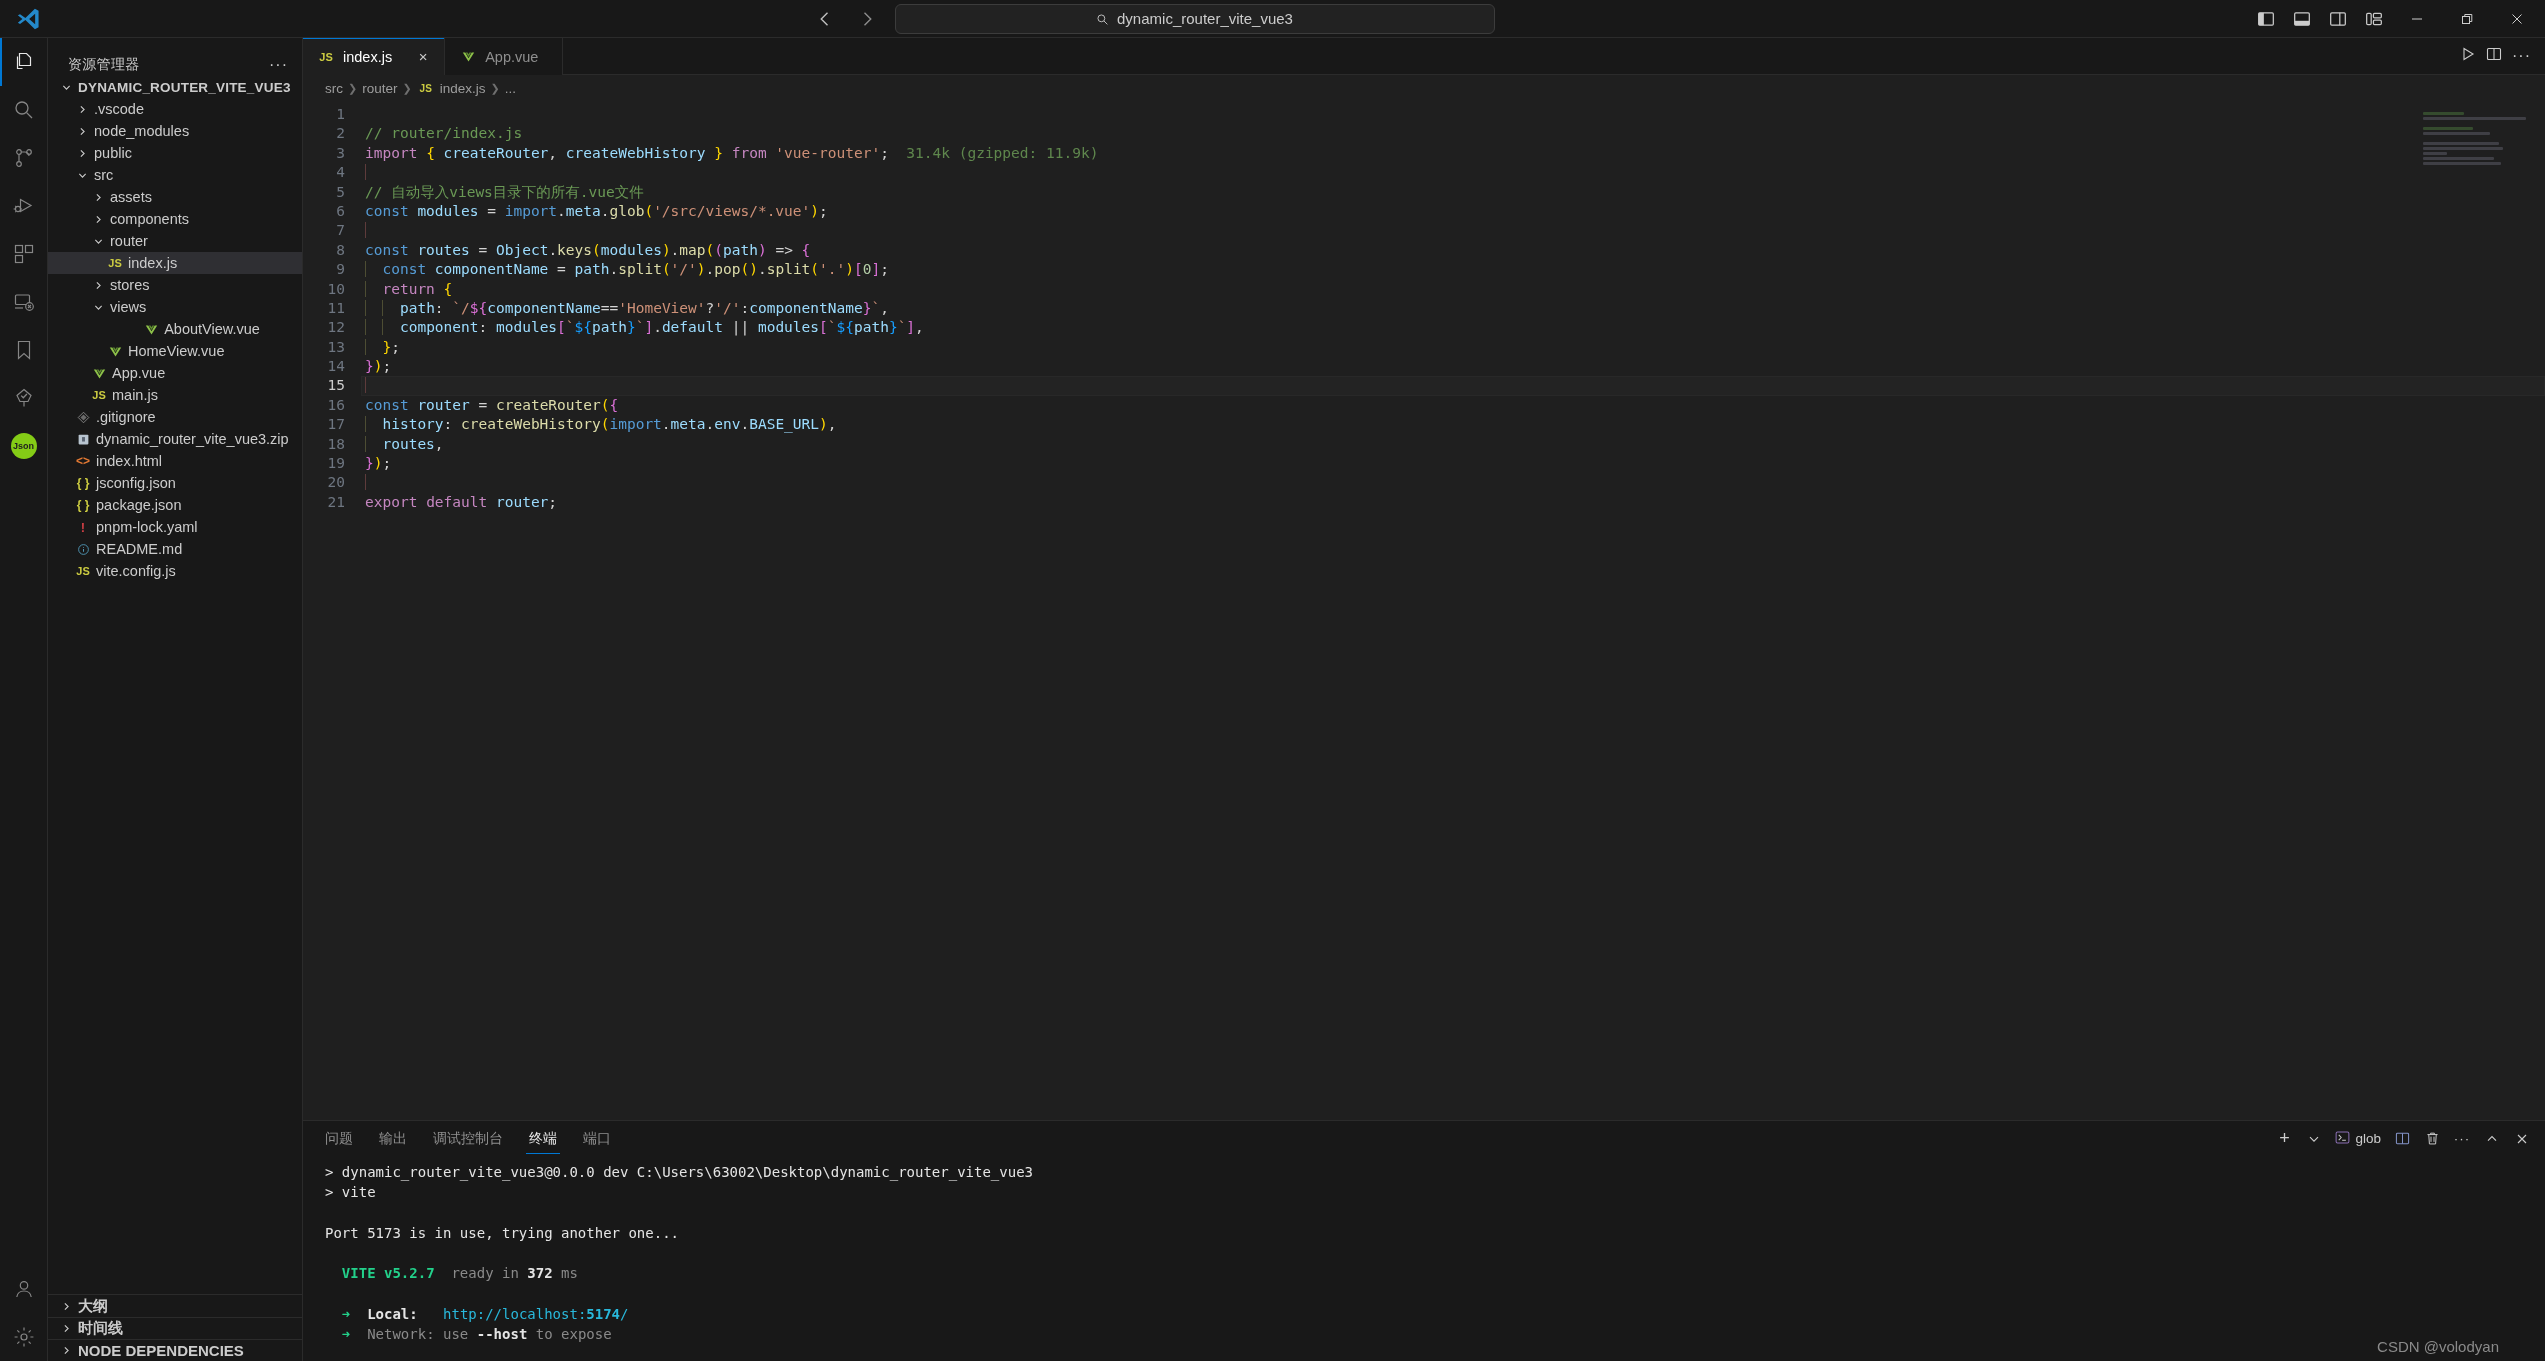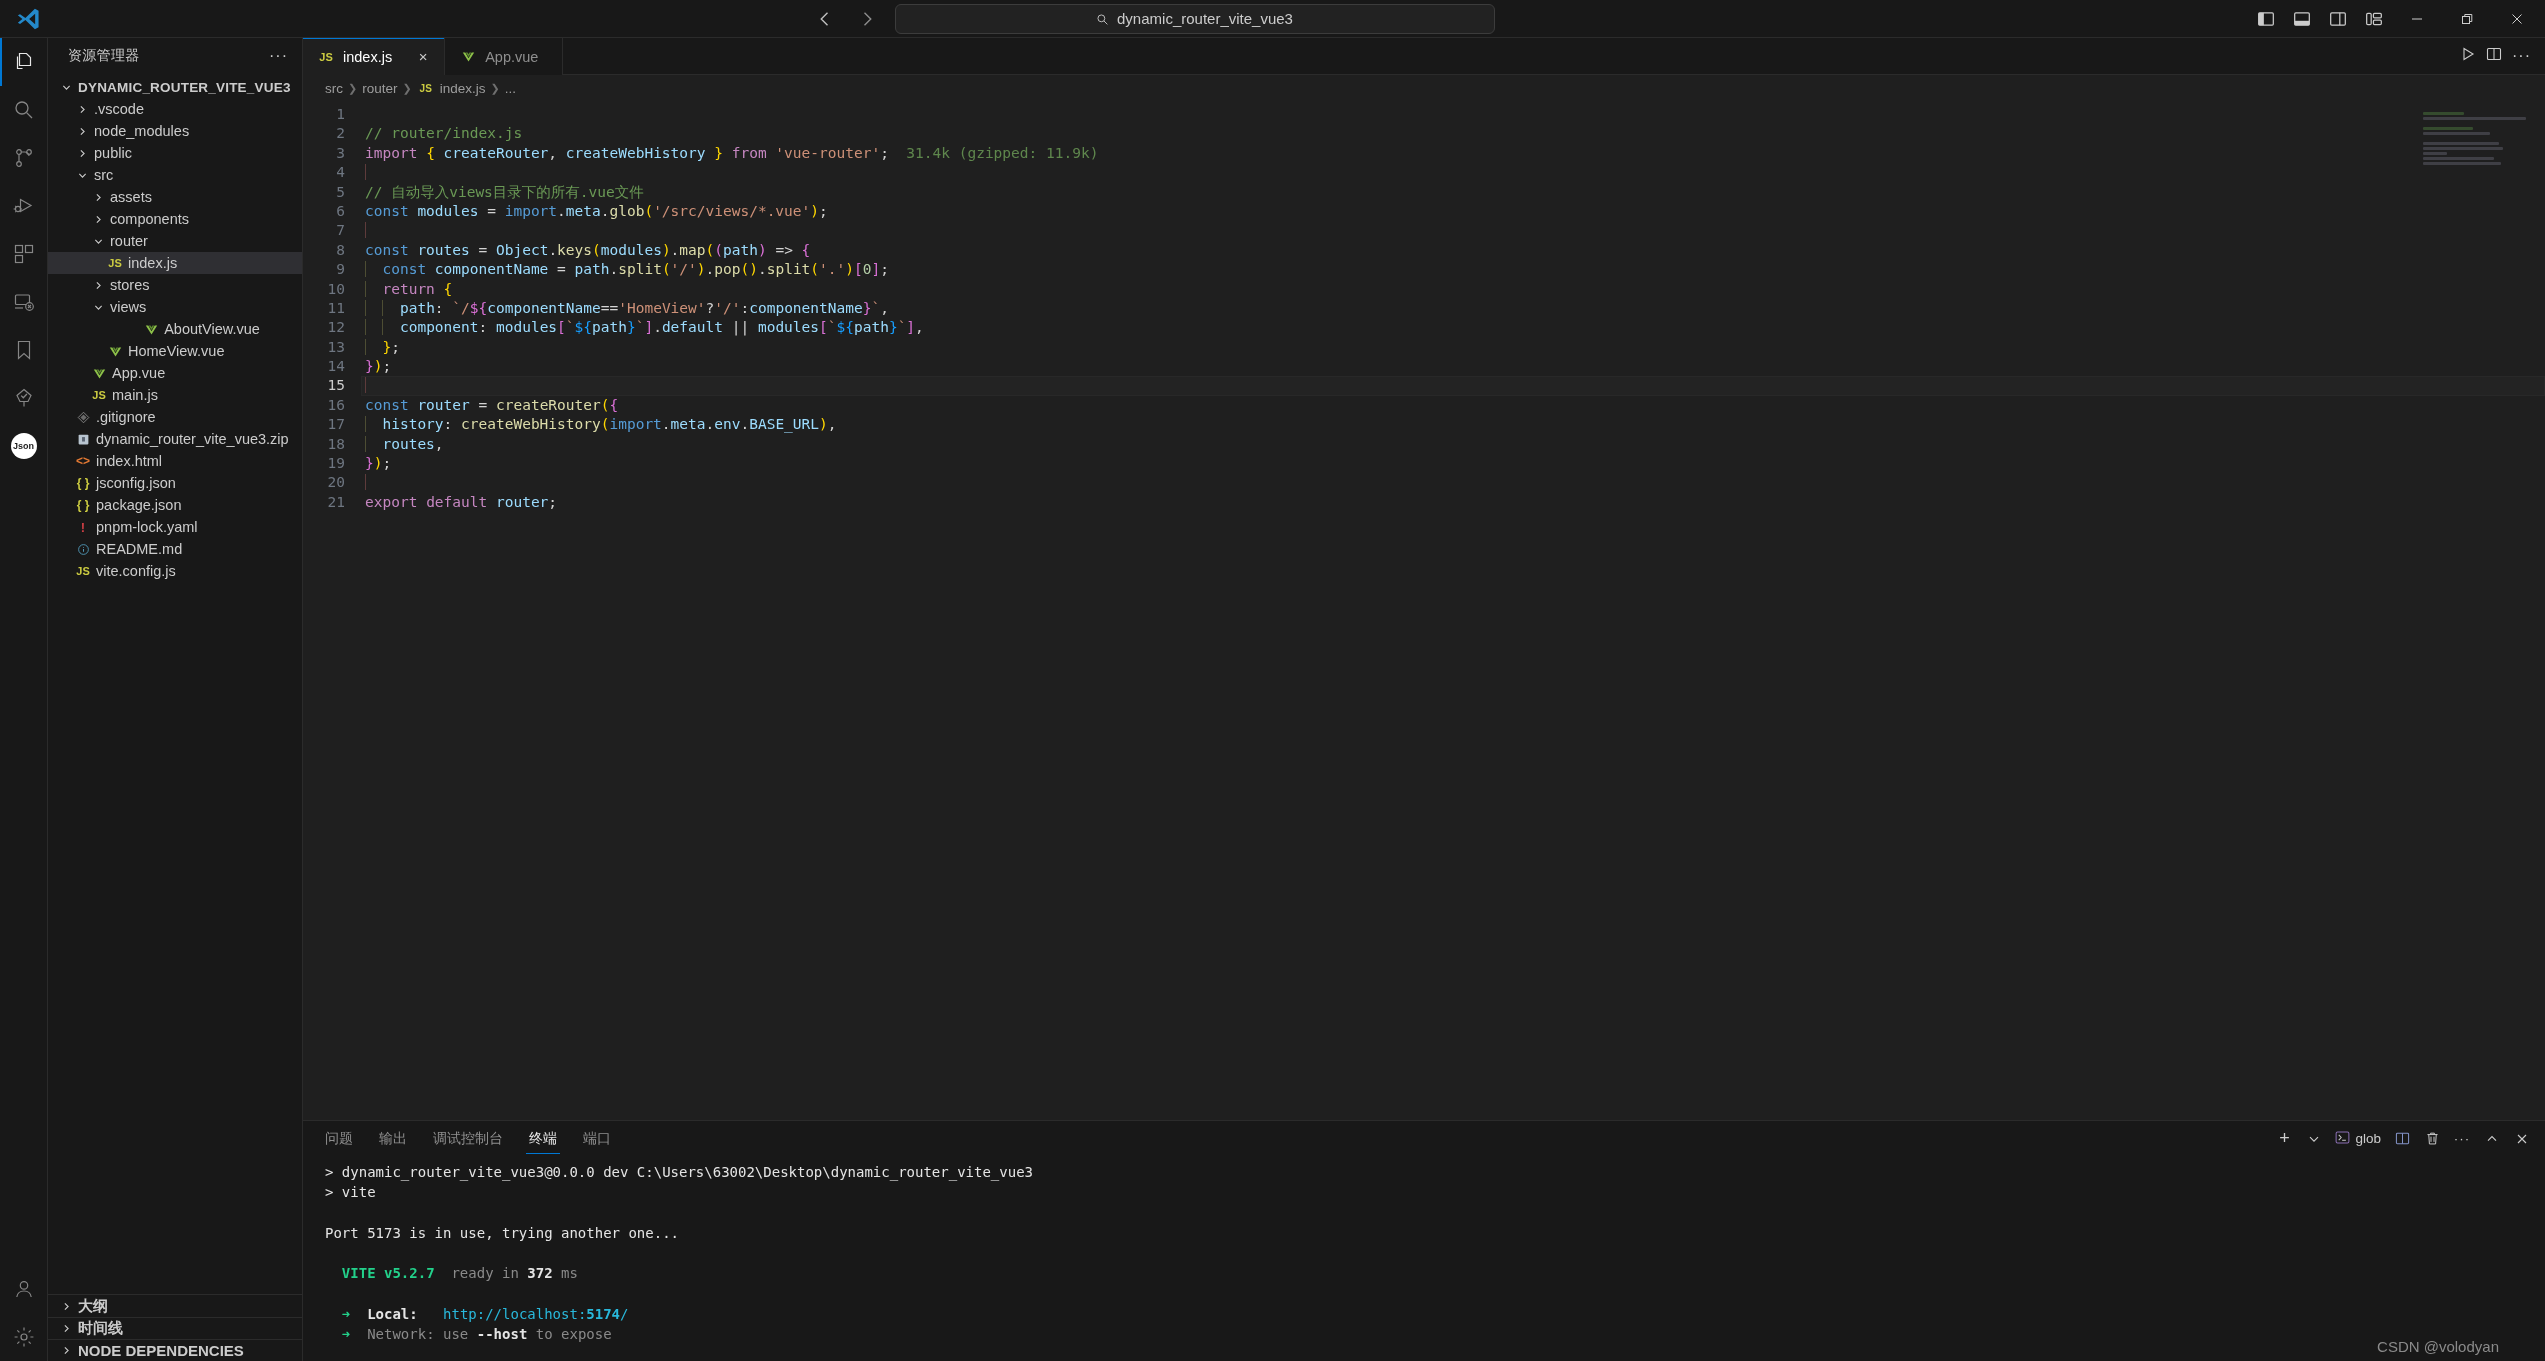--- a/index.html
+++ b/index.html
@@ -35,29 +35,29 @@
   .body{ flex:1; display:flex; min-height:0; }
 
   
   .activitybar{ width:48px; background:#181818; display:flex; flex-direction:column;
     align-items:center; flex:0 0 48px; border-right:1px solid #2b2b2b;}
   .act{ width:48px; height:48px; display:flex; align-items:center; justify-content:center;
     position:relative; color:#868686; }
   .act.active{ color:#e7e7e7; }
   .act.active::before{ content:""; position:absolute; left:0; top:0; bottom:0; width:2px;
     background:#0078d4; }
-  .act .badge{ width:26px; height:26px; border-radius:50%; background:#ffffff; color:#1f1f1f;
+  .act .badge{ width:26px; height:26px; border-radius:50%; background:#84cc16; color:#1f1f1f;
     font-size:9px; font-weight:bold; display:flex; align-items:center; justify-content:center;
     font-family:"Liberation Sans",sans-serif;text-align:center; }
   .act-spacer{ flex:1; }
 
   
   .sidebar{ width:255px; flex:0 0 255px; background:#181818; display:flex;
     flex-direction:column; border-right:1px solid #2b2b2b; }
-  .sb-header{ height:36px; display:flex; align-items:center; justify-content:space-between;
+  .sb-header{ height:36px; display:flex; align-items:flex-end; justify-content:space-between;
     padding:0 8px 0 20px; }
   .sb-title{ font-size:14px; color:#cccccc; letter-spacing:.3px; }
   .sb-dots{ color:#cccccc; font-size:16px; padding:0 6px; letter-spacing:1px; }
   .sb-tree{ flex:1; overflow:hidden; padding-top:2px; }
 
   .row{ height:22px; display:flex; align-items:center; font-size:14.5px; color:#cccccc;
     white-space:nowrap; position:relative; padding-right:6px; }
   .row.selected{ background:#2f2f33; }
   .row.selected::after{ content:""; position:absolute; left:0; right:0; top:0; bottom:0;
     pointer-events:none; }

